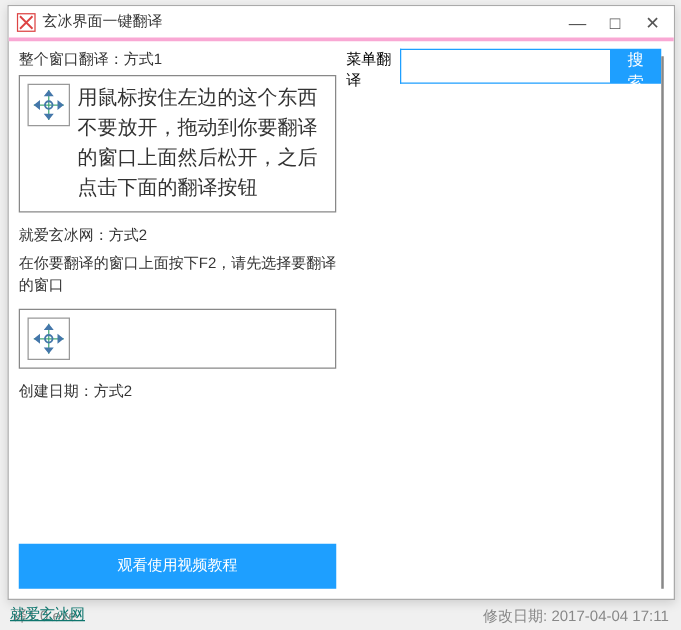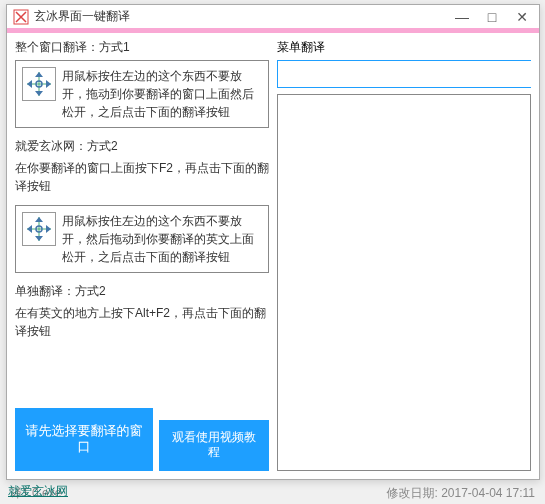--- a/index.html
+++ b/index.html
@@ -76,21 +76,21 @@
   left: 6px;
   width: 534px;
   height: 476px;
   background: #fff;
   border: 1px solid #aaa;
   box-shadow: 0 2px 8px rgba(0,0,0,0.15);
 }
 .titlebar {
   height: 28px;
   background: #fff;
-  border-bottom: 5px solid #f9a8d4;
+  border-bottom: 3px solid #f9a8d4;
   display: flex;
   align-items: center;
   padding: 0 6px;
 }
 .title-icon {
   width: 16px;
   height: 16px;
   margin-right: 5px;
 }
 .title-text {
@@ -143,21 +143,21 @@
   width: 34px;
   height: 34px;
   border: 1px solid #999;
   background: #fff;
   flex-shrink: 0;
   display: flex;
   align-items: center;
   justify-content: center;
 }
 .section-desc {
-  font-size: 12px;
+  font-size: 16px;
   line-height: 1.5;
 }
 .plain-desc {
   font-size: 12px;
   line-height: 1.5;
   margin-top: 4px;
 }
 .bottom-btns {
   display: flex;
   gap: 6px;
@@ -177,21 +177,21 @@
   flex: 1.3;
 }
 .btn-secondary {
   flex: 1;
   font-size: 12px;
   margin-top: 12px;
 }
 .right-pane {
   width: 256px;
   display: flex;
-  flex-direction: column;
+  flex-direction: row;
 }
 .menu-title {
   font-size: 12px;
   margin-bottom: 4px;
 }
 .search-row {
   display: flex;
 }
 .search-input {
   flex: 1;
@@ -268,51 +268,49 @@
               <path d="M14 2 L10 7 L18 7 Z M14 26 L10 21 L18 21 Z M2 14 L7 10 L7 18 Z M26 14 L21 10 L21 18 Z" fill="#47a"></path>
               <circle cx="14" cy="14" r="3" fill="none" stroke="#47a" stroke-width="1.5"></circle>
             </svg>
           </div>
           <div class="section-desc">用鼠标按住左边的这个东西不要放开，拖动到你要翻译的窗口上面然后松开，之后点击下面的翻译按钮</div>
         </div>
       </div>
 
       <div class="section">
         <div class="section-title">就爱玄冰网：方式2</div>
-        <div class="plain-desc">在你要翻译的窗口上面按下F2，再点击下面的翻译按钮</div>
+        <div class="plain-desc">在你要翻译的窗口上面按下F2，请先选择要翻译的窗口</div>
       </div>
 
       <div class="section">
         <div class="section-box">
           <div class="drag-icon">
             <svg width="28" height="28" viewBox="0 0 28 28">
               <path d="M14 2 L14 26 M2 14 L26 14" stroke="#4a7" stroke-width="1"></path>
               <path d="M14 2 L10 7 L18 7 Z M14 26 L10 21 L18 21 Z M2 14 L7 10 L7 18 Z M26 14 L21 10 L21 18 Z" fill="#47a"></path>
               <circle cx="14" cy="14" r="3" fill="none" stroke="#47a" stroke-width="1.5"></circle>
             </svg>
           </div>
-          <div class="section-desc">用鼠标按住左边的这个东西不要放开，然后拖动到你要翻译的英文上面松开，之后点击下面的翻译按钮</div>
         </div>
       </div>
 
       <div class="section">
-        <div class="section-title">单独翻译：方式2</div>
-        <div class="plain-desc">在有英文的地方上按下Alt+F2，再点击下面的翻译按钮</div>
+        <div class="section-title">创建日期：方式2</div>
       </div>
 
       <div class="bottom-btns">
-        <button class="btn btn-primary">请先选择要翻译的窗口</button>
         <button class="btn btn-secondary">观看使用视频教程</button>
       </div>
     </div>
 
     <div class="right-pane">
       <div class="menu-title">菜单翻译</div>
       <div class="search-row">
         <input class="search-input" type="text" style="">
+        <button class="search-btn">搜索</button>
       </div>
       <div class="result-box"></div>
     </div>
   </div>
 </div>
 
 <div class="bg-layer bg-row2">
   <span>译1.0.exe</span>
   <span>修改日期: 2017-04-04 17:11</span>
 </div>

